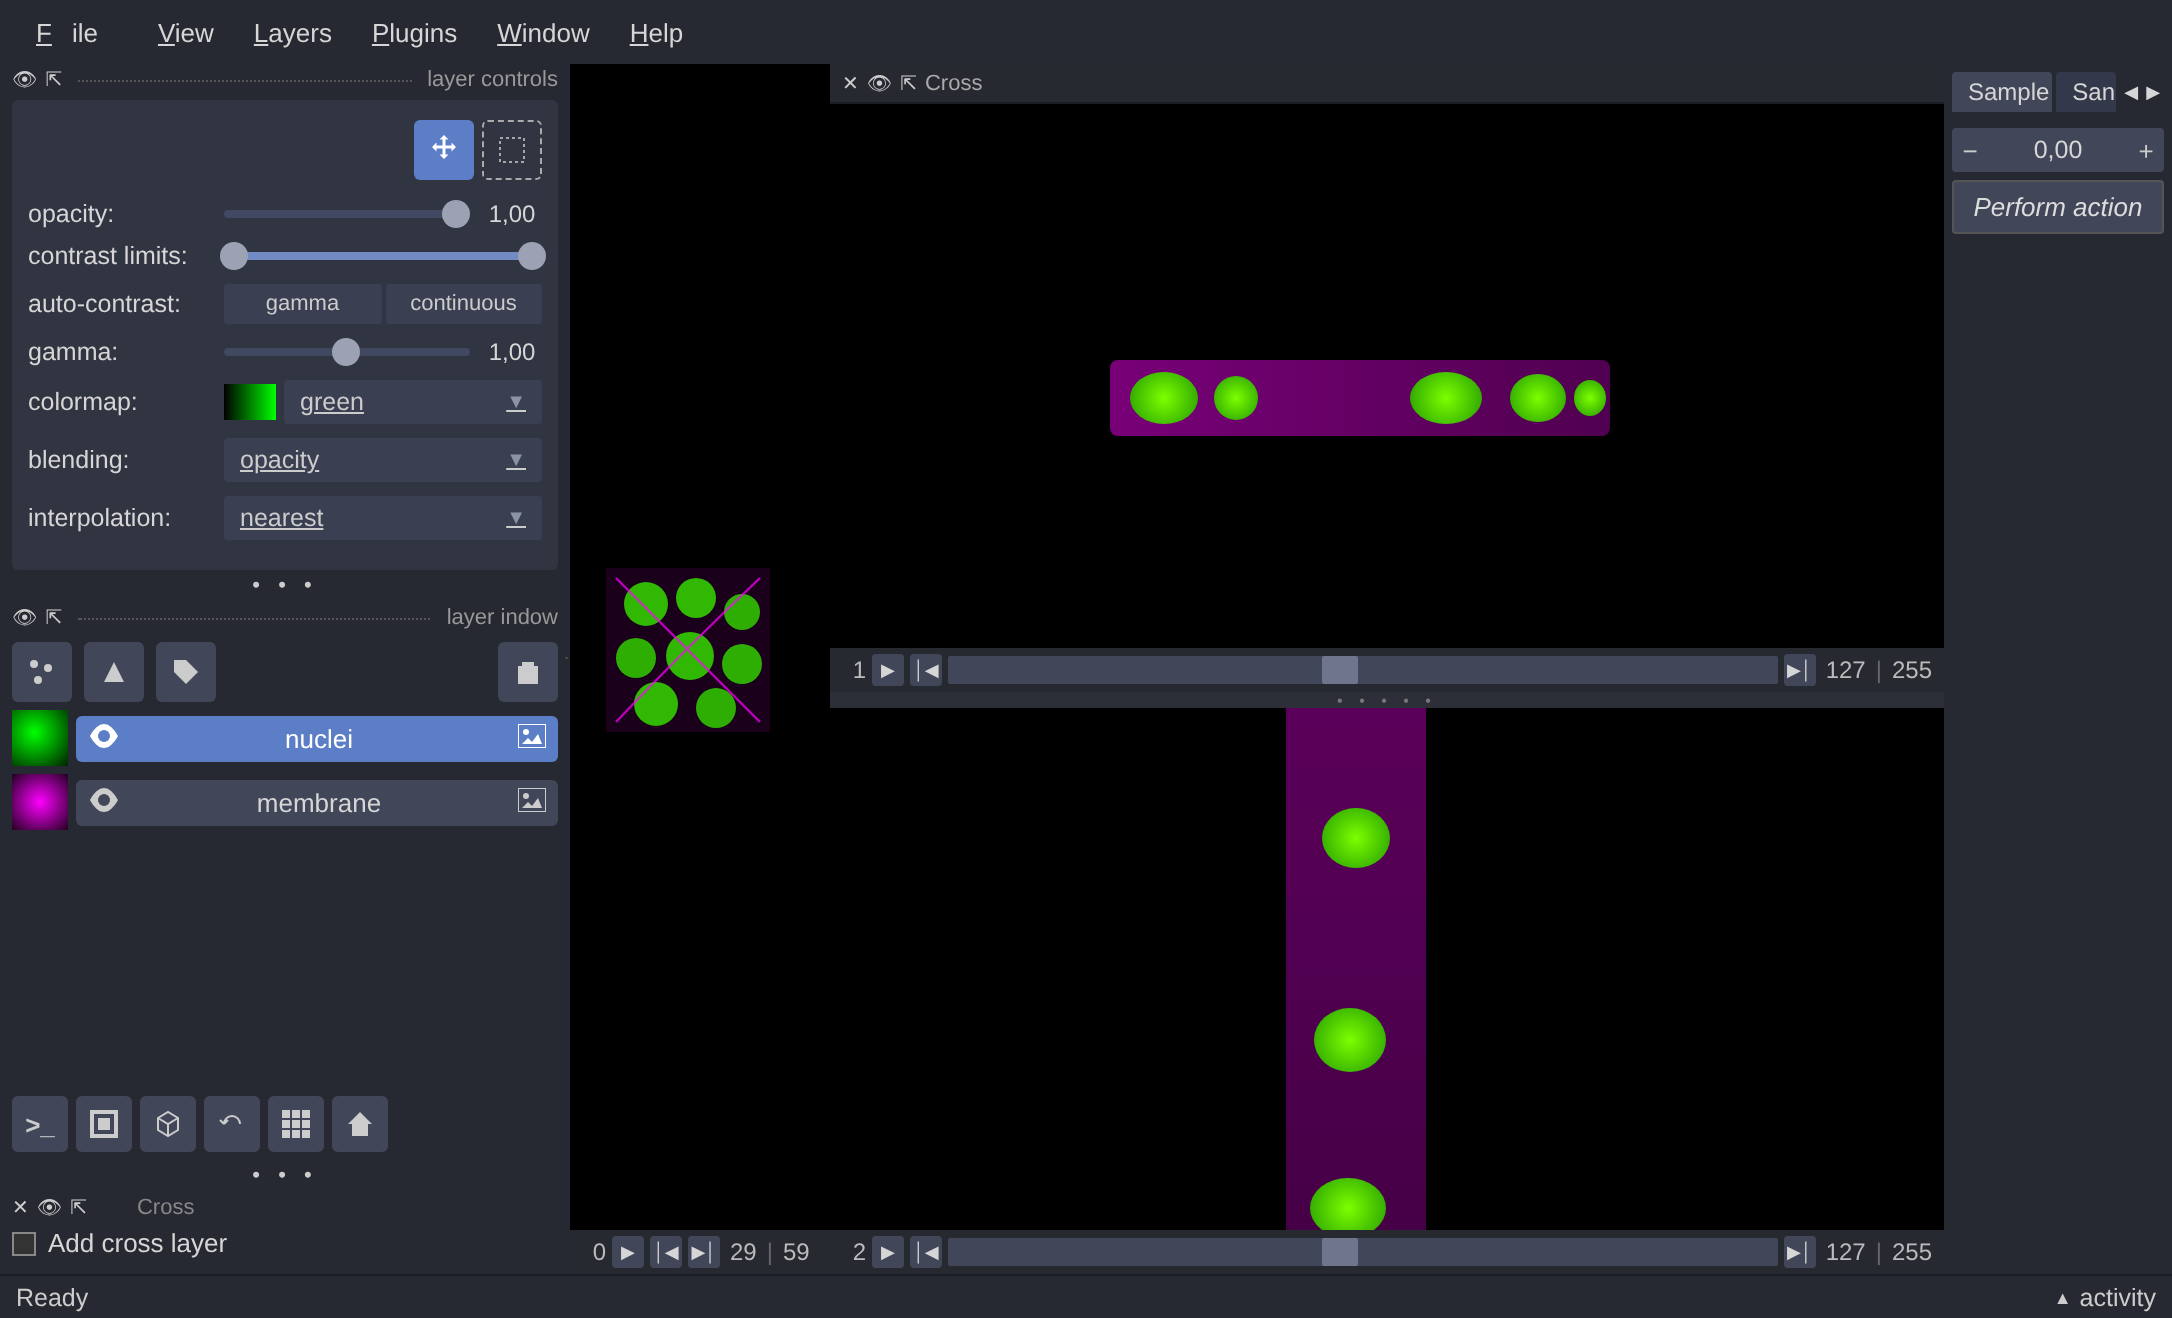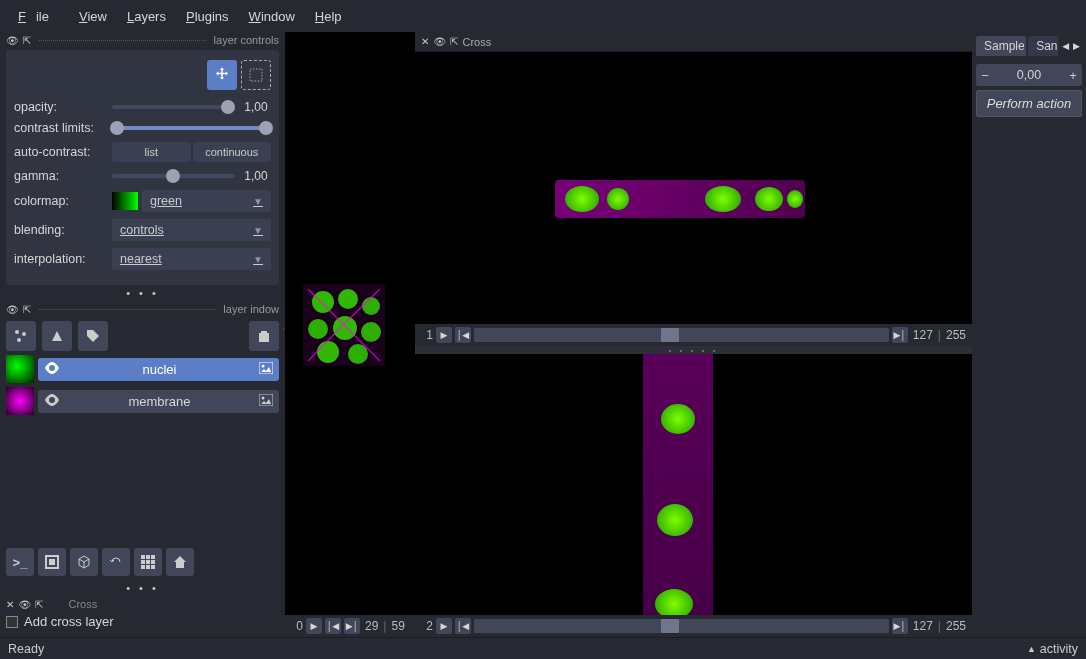--- a/index.html
+++ b/index.html
@@ -140,21 +140,21 @@
       <div class="lc-row">
         <span class="lc-label">contrast limits:</span>
         <div class="range-track">
           <div class="range-thumb" style="left:-2px"></div>
           <div class="range-thumb" style="left:calc(100% - 12px)"></div>
         </div>
       </div>
       <div class="lc-row">
         <span class="lc-label">auto-contrast:</span>
         <div class="btn-group">
-          <button class="seg-btn">list</button>
+          <button class="seg-btn">gamma</button>
           <button class="seg-btn">continuous</button>
         </div>
       </div>
       <div class="lc-row">
         <span class="lc-label">gamma:</span>
         <div class="slider-track">
             <div class="slider-thumb" style="left:44%"></div>
           </div>
         <span class="lc-val">1,00</span>
       </div>
@@ -162,21 +162,21 @@
         <span class="lc-label">colormap:</span>
         <div class="colormap-swatch"></div>
         <div class="select">
             <span>green</span>
             <span class="caret">▼</span>
           </div>
       </div>
       <div class="lc-row">
         <span class="lc-label">blending:</span>
         <div class="select">
-            <span>controls</span>
+            <span>opacity</span>
             <span class="caret">▼</span>
           </div>
       </div>
       <div class="lc-row">
         <span class="lc-label">interpolation:</span>
         <div class="select">
             <span>nearest</span>
             <span class="caret">▼</span>
           </div>
       </div>

